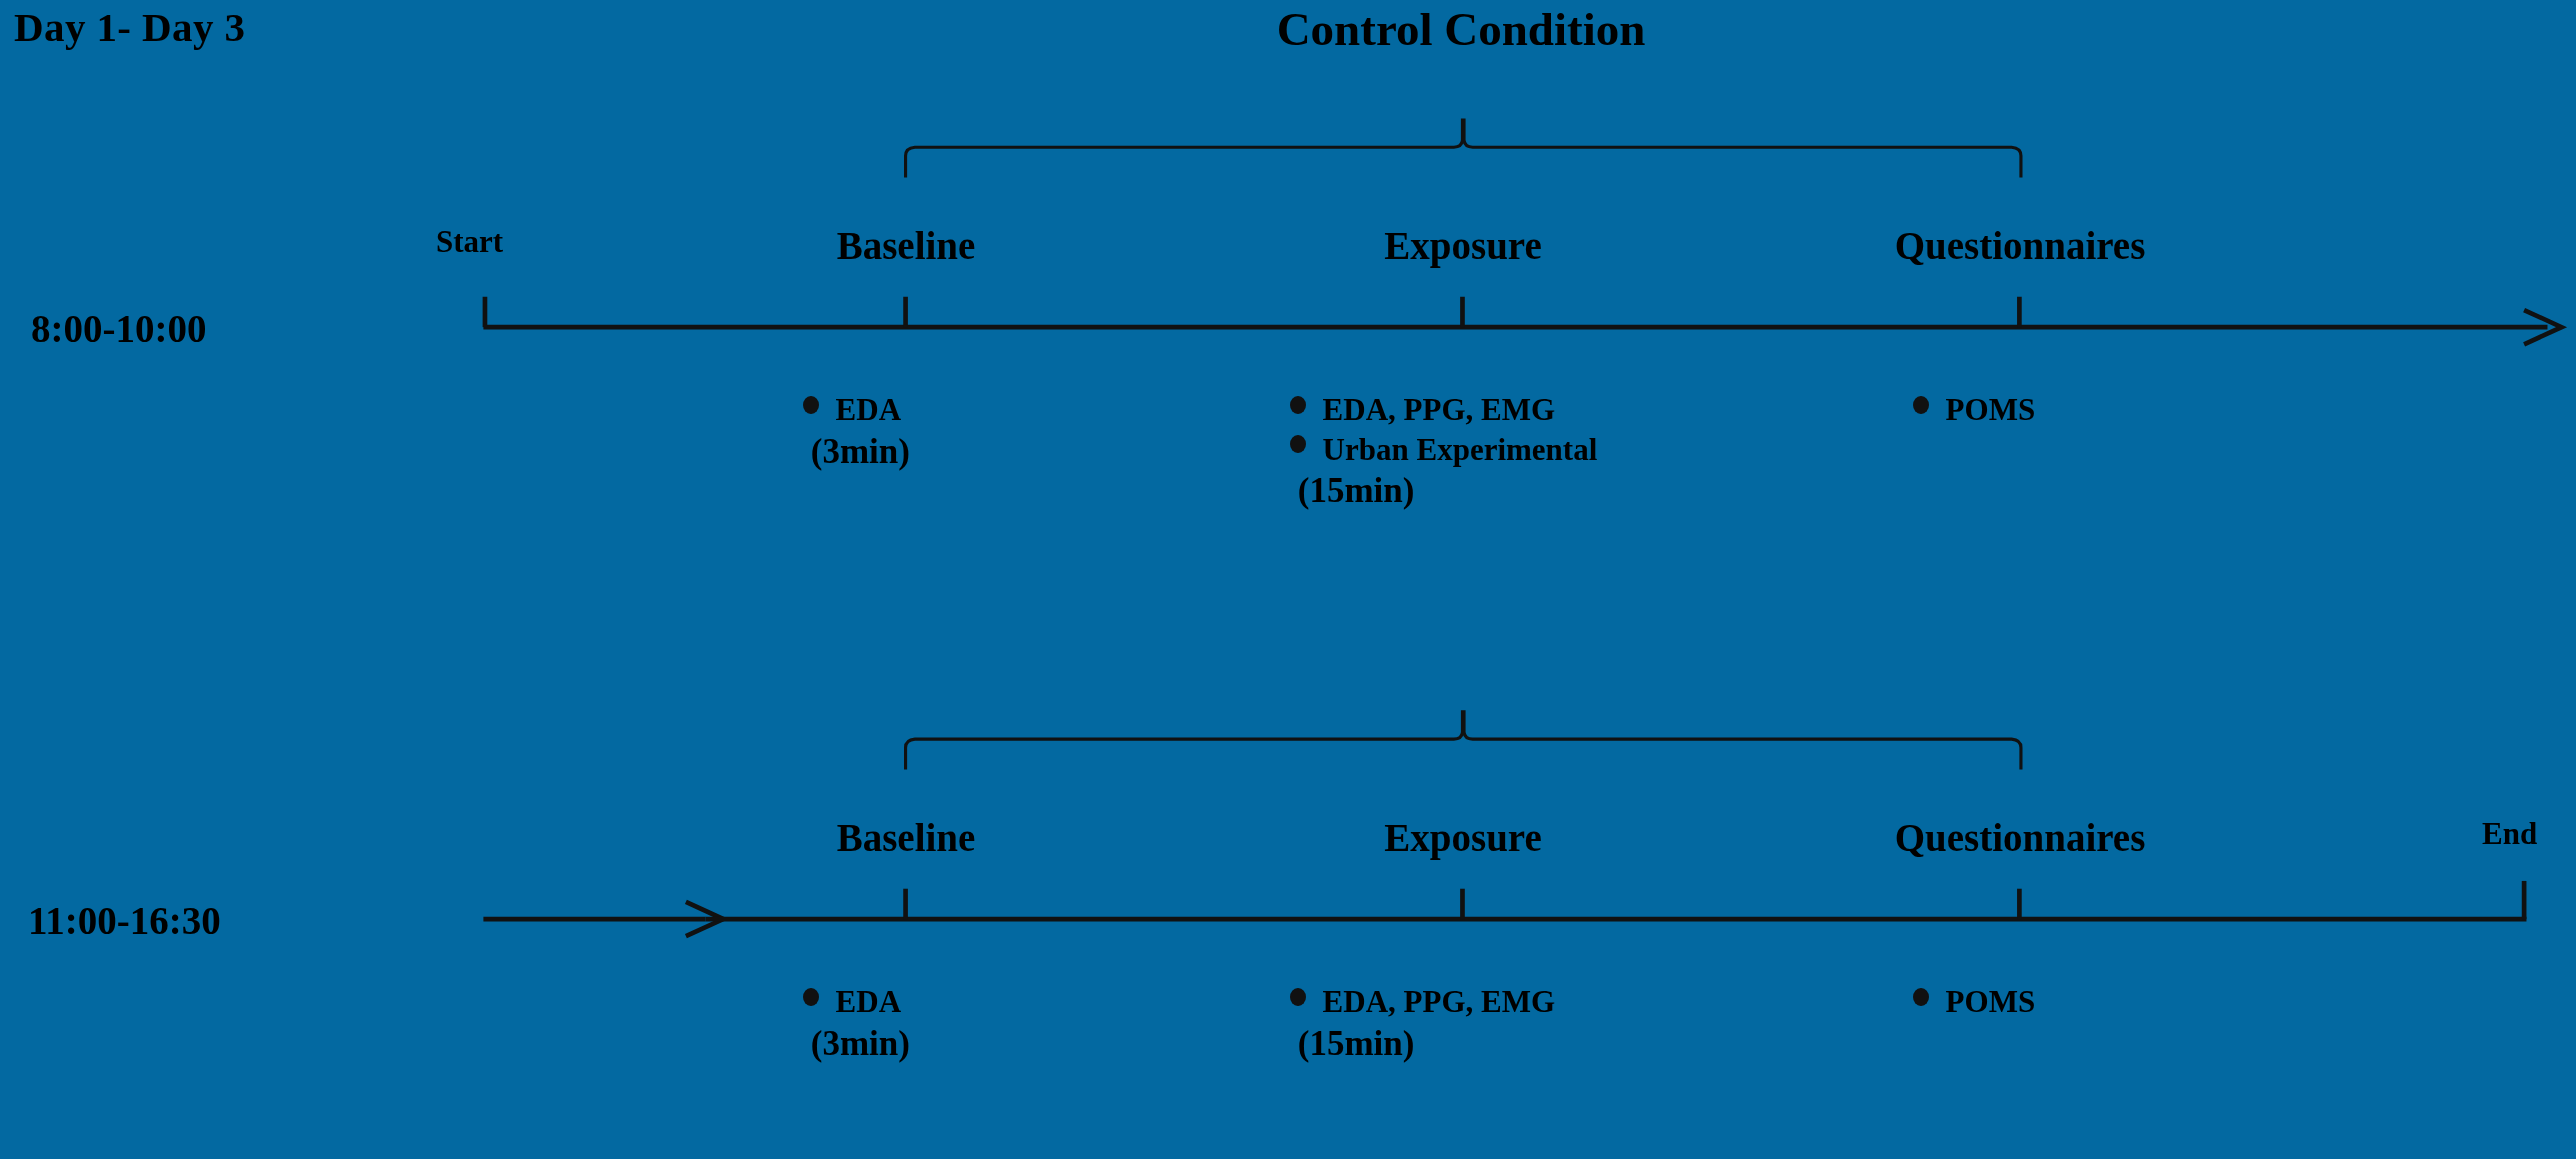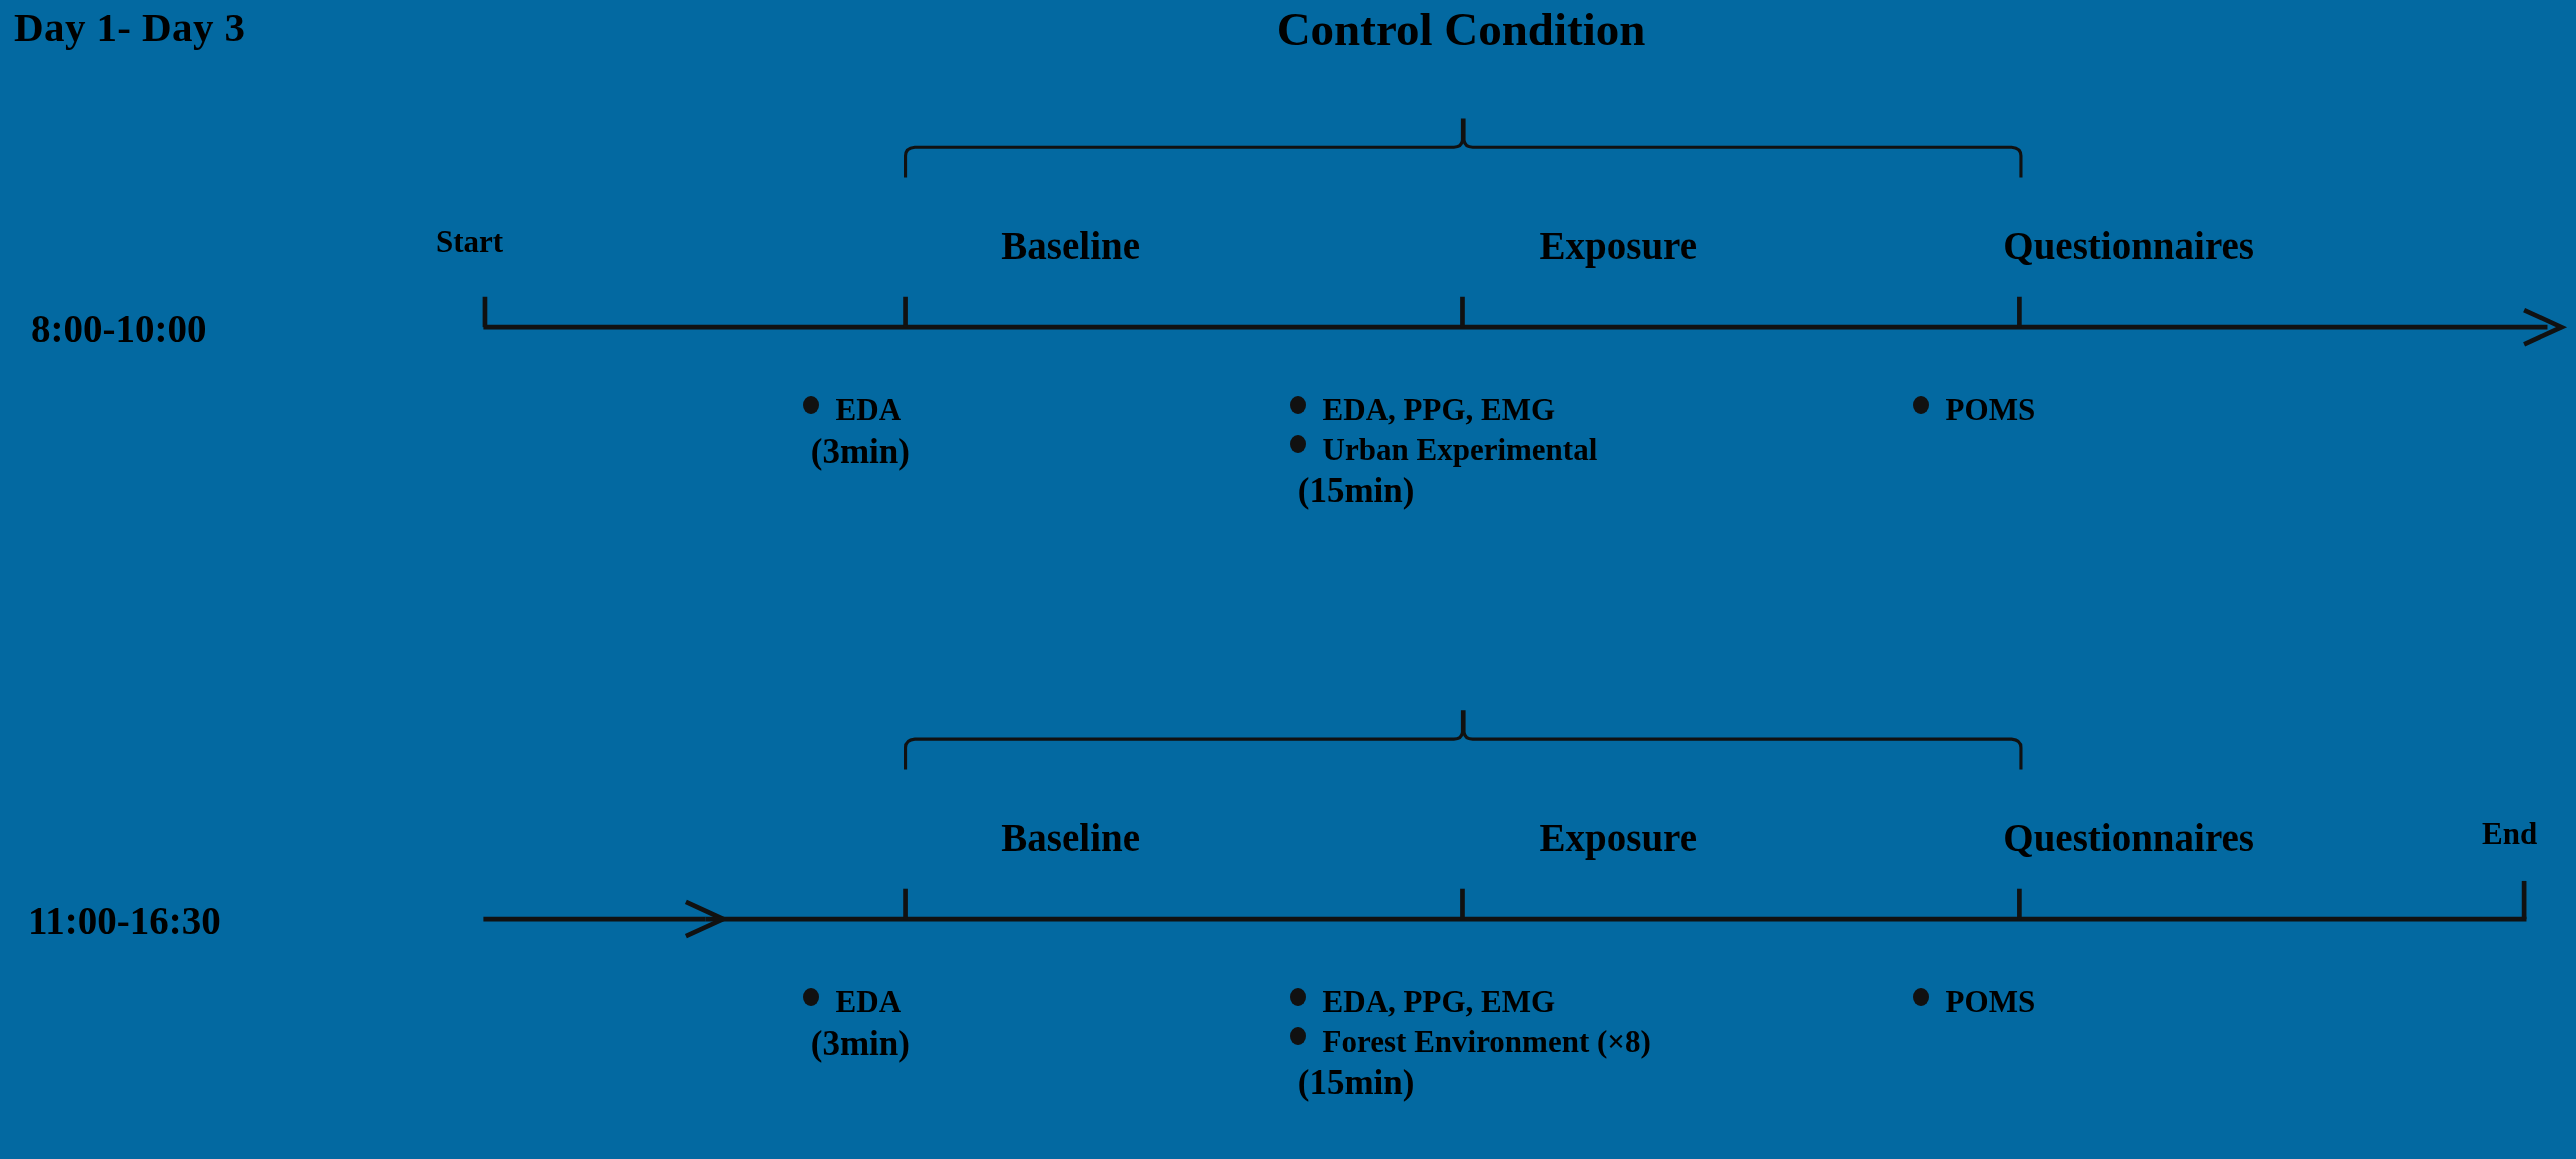--- a/index.html
+++ b/index.html
@@ -36,21 +36,21 @@
   .condition-title {
     font-size: 47px;
     line-height: 1.05;
     white-space: nowrap;
     text-align: center;
   }
   .phase-label {
     font-size: 39px;
     line-height: 1.05;
     white-space: nowrap;
-    text-align: right;
+    text-align: center;
   }
   .endpoint-label {
     font-size: 31px;
     line-height: 1.05;
     white-space: nowrap;
   }
   .bullet-text {
     font-size: 31px;
     line-height: 1.28;
     white-space: nowrap;
@@ -219,24 +219,20 @@
       <span class="bullet-text">EDA</span>
     </div>
     <div class="paren-line sub-line" style="margin-left:7.8px;">(3min)</div>
   </div>
 
   <div class="abs bullet-block" style="left:1290px; top:982px;">
     <div class="bullet-row">
       <span class="bullet-dot"></span>
       <span class="bullet-text">EDA, PPG, EMG</span>
     </div>
-    <div class="bullet-row">
-      <span class="bullet-dot"></span>
-      <span class="bullet-text">Forest Environment (×8)</span>
-    </div>
     <div class="paren-line sub-line" style="margin-left:7.8px;">(15min)</div>
   </div>
 
   <div class="abs bullet-block" style="left:1913px; top:982px;">
     <div class="bullet-row">
       <span class="bullet-dot"></span>
       <span class="bullet-text">POMS</span>
     </div>
   </div>
 

